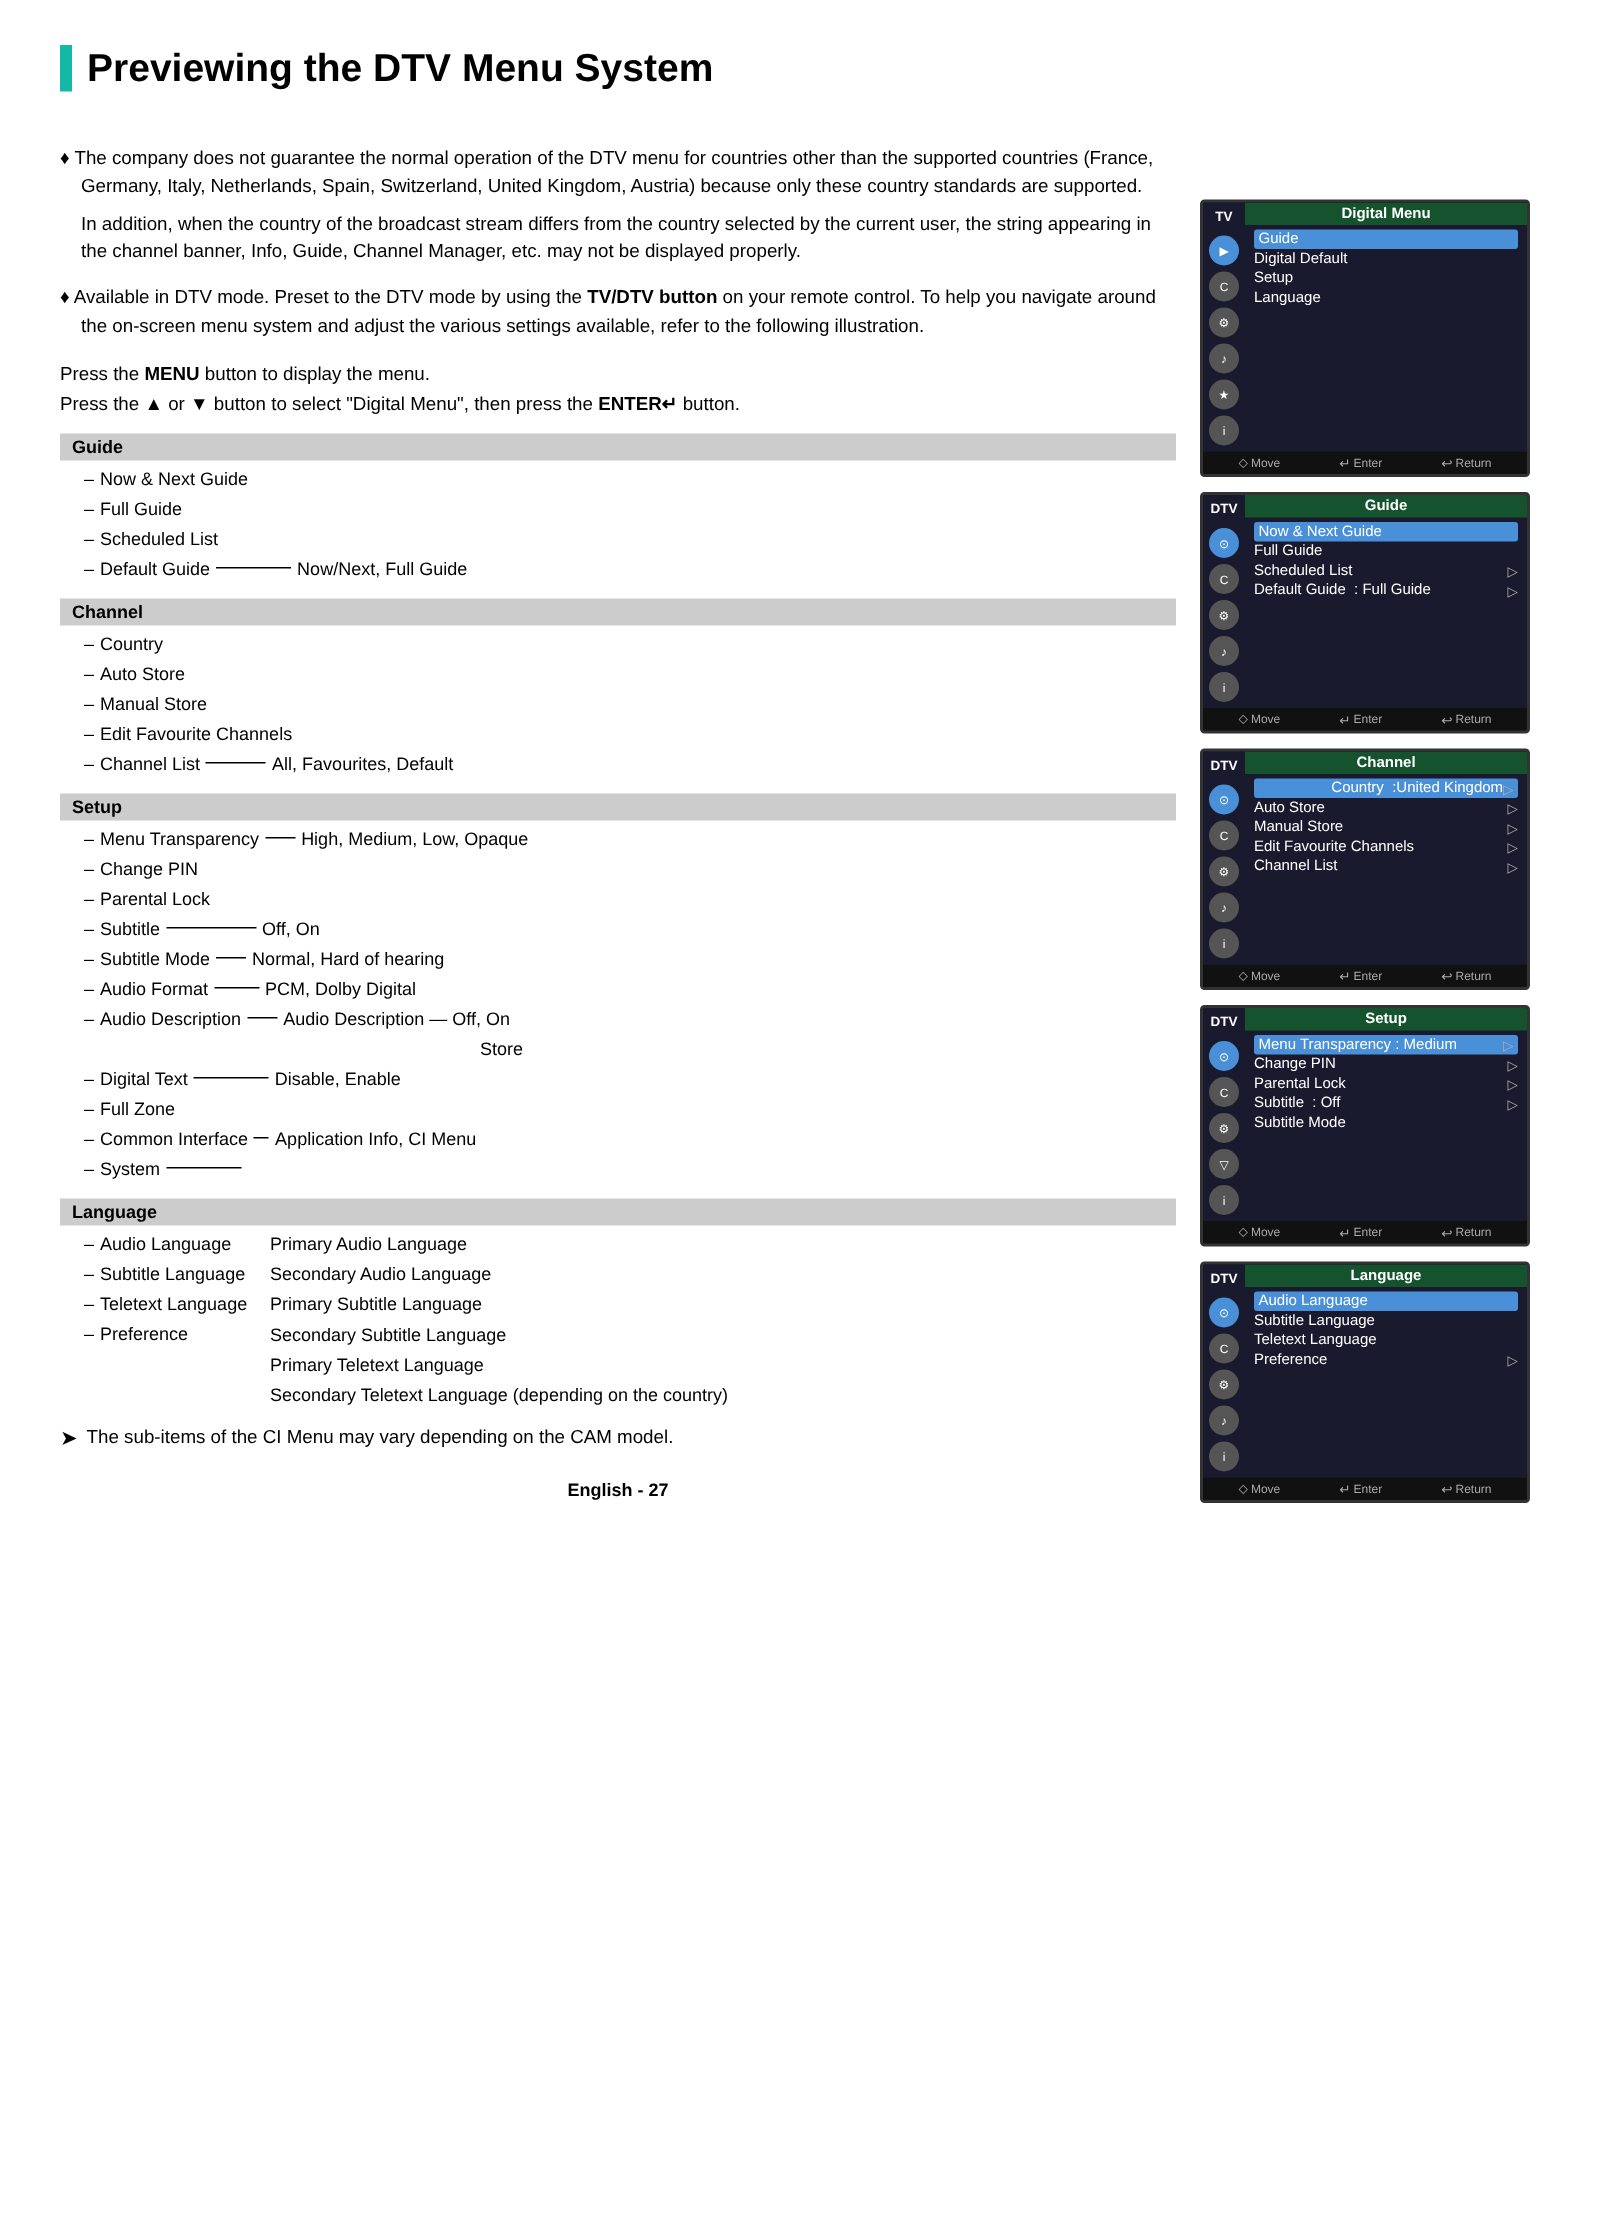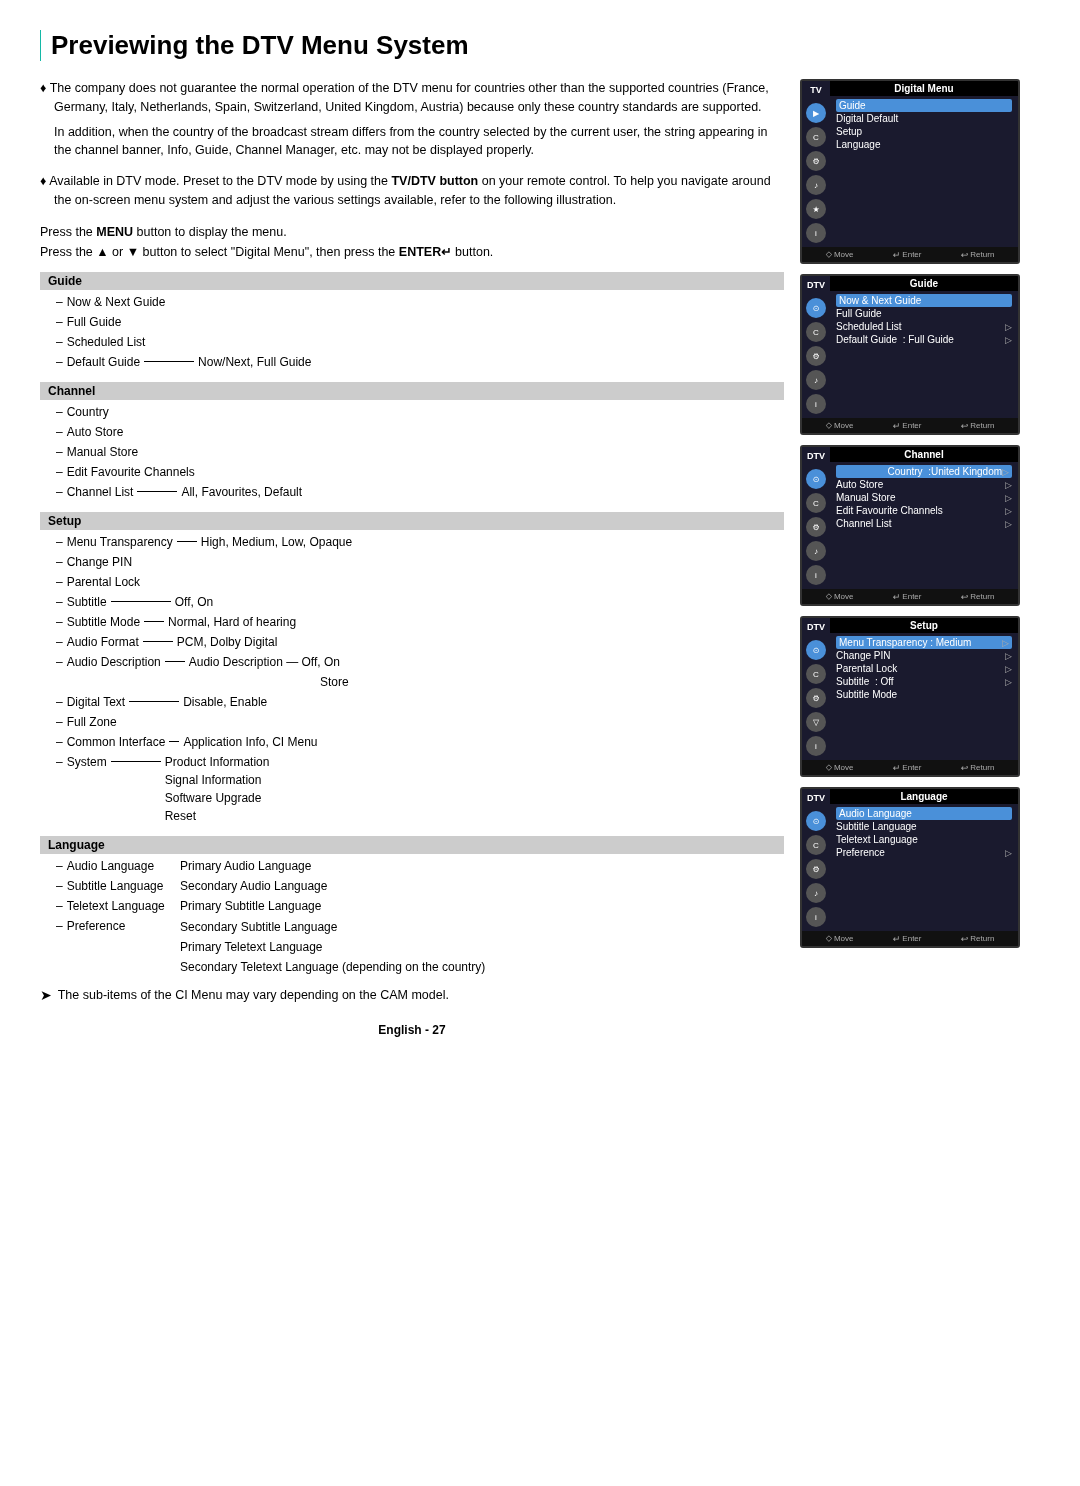--- a/index.html
+++ b/index.html
@@ -9,38 +9,39 @@
       background: #fff;
       font-family: Arial, sans-serif;
       font-size: 13px;
       color: #000;
       padding: 30px 40px;
     }
 
     .page-title {
       font-size: 26px;
       font-weight: bold;
-      border-left: 1px solid #14b8a6;
+      border-left: 8px solid #14b8a6;
       padding-left: 10px;
-      margin-bottom: 18px;
+      margin-bottom: 35px;
     }
 
     .content-wrapper {
       display: flex;
       gap: 16px;
     }
 
     .left-column {
       flex: 1;
       min-width: 0;
     }
 
     .right-column {
       width: 240px;
       flex-shrink: 0;
+      margin-top: 37px;
     }
 
     .bullet-section {
       margin-bottom: 12px;
       font-size: 12.5px;
       line-height: 1.5;
     }
 
     .bullet-section p {
       margin-bottom: 6px;
@@ -158,21 +159,21 @@
     .tv-icon.active {
       background: #4a90d9;
     }
 
     .tv-panel-content {
       flex: 1;
       background: #1a1a2e;
     }
 
     .tv-panel-header {
-      background: #000000;
+      background: #14532d;
       color: #fff;
       text-align: center;
       font-size: 10px;
       font-weight: bold;
       padding: 2px 0;
     }
 
     .tv-panel-menu {
       padding: 3px 6px;
     }
@@ -356,26 +357,20 @@
       <div class="menu-item">
         <span class="menu-item-prefix">–</span>
         <span class="menu-item-label">Common Interface</span>
         <span class="menu-item-dash-long" style="flex:0 0 10px;"></span>
         <span class="menu-item-value">Application Info, CI Menu</span>
       </div>
       <div class="menu-item">
         <span class="menu-item-prefix">–</span>
         <span class="menu-item-label">System</span>
         <span class="menu-item-dash-long" style="flex:0 0 50px;"></span>
-        <div>
-          <div class="menu-item-value">Product Information</div>
-          <div class="menu-item-value">Signal Information</div>
-          <div class="menu-item-value">Software Upgrade</div>
-          <div class="menu-item-value">Reset</div>
-        </div>
       </div>
     </div>
 
     <div class="menu-tree">
       <span class="menu-section-header">Language</span>
       <div class="language-lines">
         <div class="language-left">
           <div class="menu-item">
             <span class="menu-item-prefix">–</span>
             <span class="menu-item-label">Audio Language</span>

